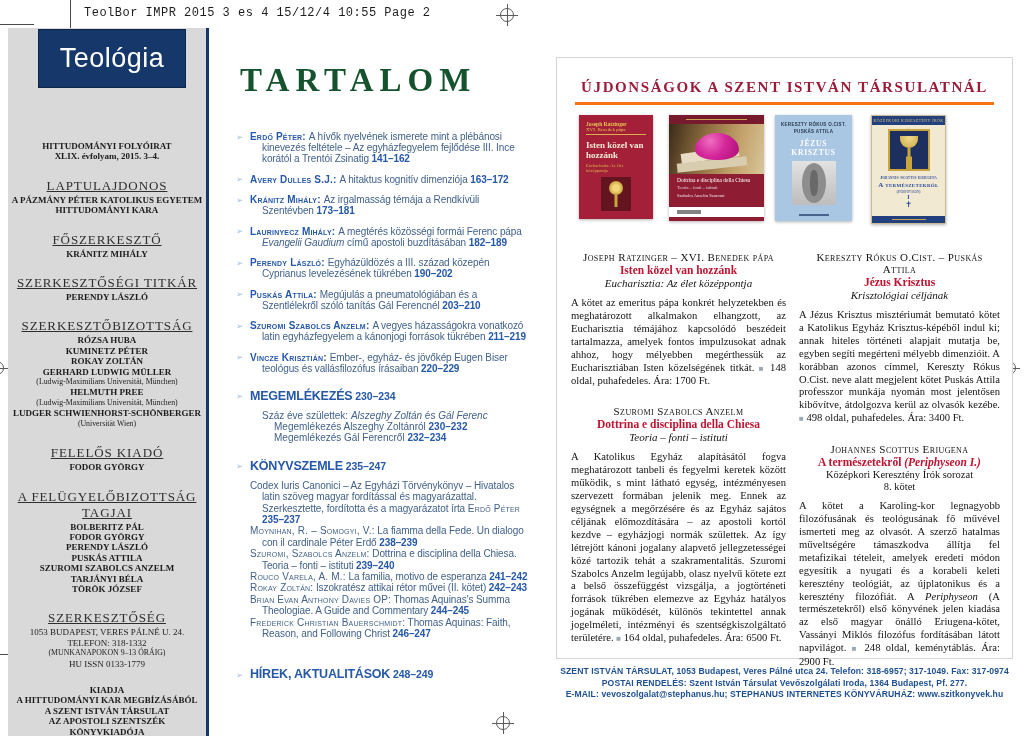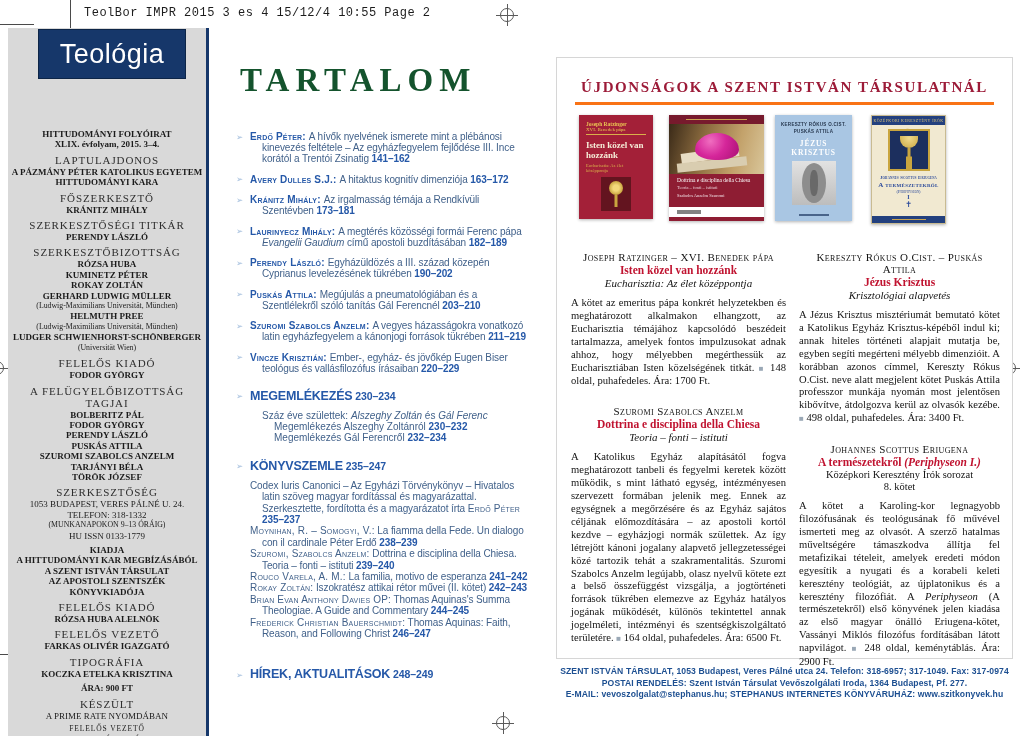--- a/index.html
+++ b/index.html
@@ -10,27 +10,27 @@
   .proof{position:absolute;left:84px;top:6px;font:12px "Liberation Mono",monospace;color:#1c1c1c;letter-spacing:.5px;}
   .cropline{position:absolute;background:#4a4a4a;}
   .regmark{position:absolute;width:22px;height:22px;}
   .regmark::before{content:"";position:absolute;left:0;right:0;top:50%;height:1px;background:#5a5a5a;}
   .regmark::after{content:"";position:absolute;top:0;bottom:0;left:50%;width:1px;background:#5a5a5a;}
   .regmark .ring{position:absolute;left:4px;top:4px;width:12px;height:12px;border:1px solid #5a5a5a;border-radius:50%;}
 
   
   .left-page{position:absolute;left:8px;top:28px;width:198px;height:708px;background:#d9d9d9;}
   .navy-rule{position:absolute;left:206px;top:28px;width:3px;height:708px;background:#16376a;}
-  .logo{position:absolute;left:39px;top:30px;width:146px;height:48px;background:#16376a;
+  .logo{position:absolute;left:39px;top:30px;width:146px;height:57px;background:#16376a;
         display:flex;align-items:center;justify-content:center;box-shadow:0 0 0 1px #0d2547;}
   .logo-text{color:#fff;font-family:"Liberation Sans",sans-serif;font-size:27px;letter-spacing:.5px;}
 
   .masthead{position:absolute;left:3px;right:3px;top:97px;text-align:center;color:#1b1b1b;}
-  .mast-block{margin-top:4px;}
-  .mast-label{font-size:11px;letter-spacing:.9px;color:#2e2e2e;margin-bottom:1px;}
+  .mast-block{margin-top:16px;}
+  .mast-label{font-size:13px;letter-spacing:.9px;color:#2e2e2e;margin-bottom:1px;text-decoration:underline;}
   .mast-line{font-size:9px;line-height:10.4px;}
   .mast-line.s-strong{font-weight:bold;}
   .mast-line.s-paren{font-size:7.8px;}
   .mast-line.s-label{font-size:7.5px;letter-spacing:.9px;margin-top:3px;}
 
   
   .tartalom{position:absolute;left:240px;top:62px;font-size:33px;font-weight:bold;
             letter-spacing:6px;color:#14532d;}
   .toc{position:absolute;left:228px;top:131px;width:303px;
        font-family:"Liberation Sans",sans-serif;color:#41618a;}
@@ -328,21 +328,21 @@
           <div class="book-heading">Szuromi Szabolcs Anzelm</div>
           <div class="book-title"><span class="seg">Dottrina e disciplina della Chiesa</span></div>
           <div class="book-subtitle"><span class="seg">Teoria – fonti – istituti</span></div>
           <div class="book-body"><span class="seg">A Katolikus Egyház alapításától fogva meghatározott tanbeli és fegyelmi keretek között működik, s mint látható egység, intézményesen szervezett formában jelenik meg. Ennek az egységnek a megőrzésére és az Egyház sajátos céljának előmozdítására – az apostoli kortól kezdve – egyházjogi normák születtek. Az így létrejött kánoni jogalany alapvető jellegzetességei közé tartozik tehát a szakramentalitás. Szuromi Szabolcs Anzelm legújabb, olasz nyelvű kötete ezt a belső összefüggést vizsgálja, a jogtörténeti források tükrében elemezve az Egyház hatályos jogának működését, különös tekintettel annak jogelméleti, intézményi és szentségkiszolgáltató területére. </span><span class="seg seg-sq">■</span><span class="seg"> 164 oldal, puhafedeles. Ára: 6500 Ft.</span></div>
         </div>
       </div>
     <div class="book-col col1">
         <div class="book">
           <div class="book-heading">Kereszty Rókus O.Cist. – Puskás Attila</div>
           <div class="book-title"><span class="seg">Jézus Krisztus</span></div>
-          <div class="book-subtitle"><span class="seg">Krisztológiai alapvetés</span></div>
+          <div class="book-subtitle"><span class="seg">Krisztológiai céljának</span></div>
           <div class="book-body"><span class="seg">A Jézus Krisztus misztériumát bemutató kötet a Katolikus Egyház Krisztus-képéből indul ki; annak hiteles történeti alapjait mutatja be, egyben segíti megérteni mélyebb dimenzióit. A korábban azonos címmel, Kereszty Rókus O.Cist. neve alatt megjelent kötet Puskás Attila professzor munkája nyomán most jelentősen kibővítve, átdolgozva kerül az olvasók kezébe. </span><span class="seg seg-sq">■</span><span class="seg"> 498 oldal, puhafedeles. Ára: 3400 Ft.</span></div>
         </div>
         <div class="book">
           <div class="book-heading">Johannes Scottus Eriugena</div>
           <div class="book-title"><span class="seg">A természetekről </span><span class="seg seg-i">(Periphyseon I.)</span></div>
           <div class="book-extra">Középkori Keresztény Írók sorozat</div>
           <div class="book-extra">8. kötet</div>
           <div class="book-body"><span class="seg">A kötet a Karoling-kor legnagyobb filozófusának és teológusának fő művével ismerteti meg az olvasót. A szerző hatalmas műveltségére támaszkodva állítja fel metafizikai tételeit, amelyek eredeti módon egyesítik a nyugati és a korabeli keleti keresztény teológiát, az újplatonikus és a keresztény filozófiát. A </span><span class="seg seg-i">Periphyseon</span><span class="seg"> (A természetekről) első könyvének jelen kiadása az első magyar önálló Eriugena-kötet, Vassányi Miklós filozófus fordításában látott napvilágot. </span><span class="seg seg-sq">■</span><span class="seg"> 248 oldal, keménytáblás. Ára: 2900 Ft.</span></div>
         </div>
       </div>

